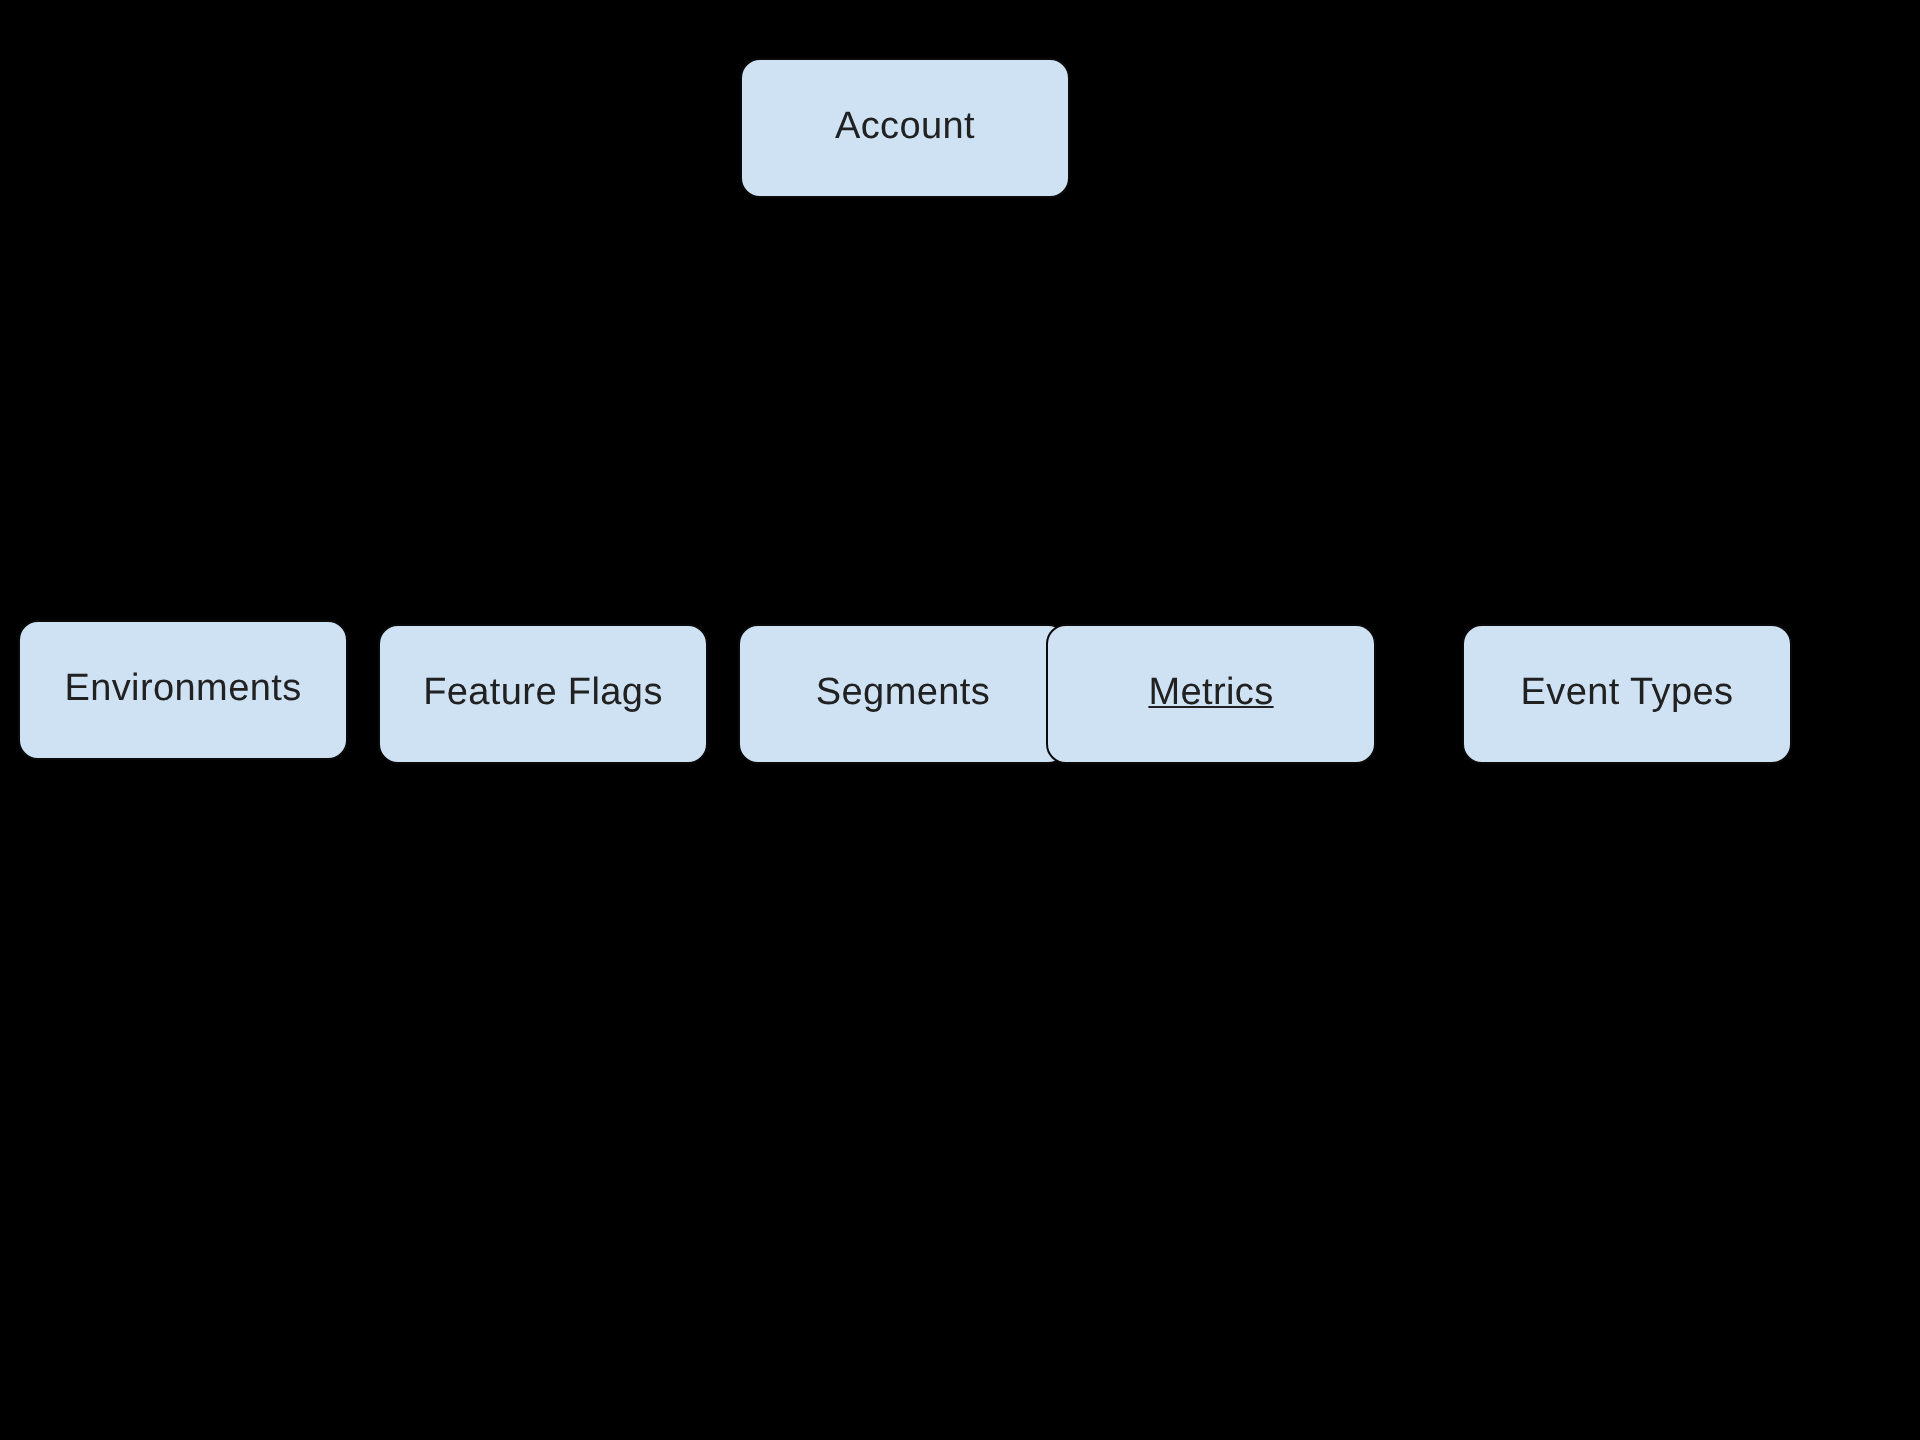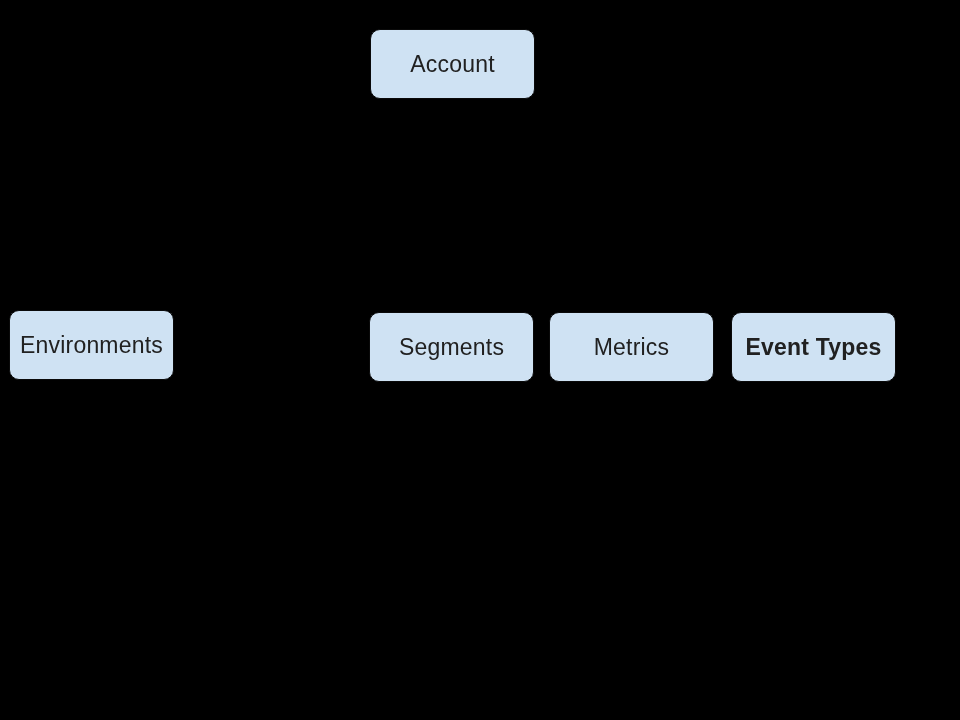--- a/index.html
+++ b/index.html
@@ -24,47 +24,50 @@
     width: 165px;
     height: 70px;
     background: #cfe2f3;
     border: 1px solid #0a0a0a;
     border-radius: 10px;
     box-sizing: border-box;
     display: flex;
     align-items: center;
     justify-content: center;
     color: #212121;
-    font-size: 23px;
+    font-size: 19px;
     letter-spacing: 0.2px;
     white-space: nowrap;
   }
   .node-account      { left: 370px; top: 29px;  }
   .node-projects     { left: 370px; top: 130px; }
   .node-environments { left: 9px;   top: 310px; }
   .node-feature-flags{ left: 189px; top: 312px; }
   .node-segments     { left: 369px; top: 312px; }
-  .node-metrics      { left: 549px; top: 312px; }
-  .node-event-types  { left: 731px; top: 312px; font-weight: bold; }
+  .node-metrics      { left: 523px; top: 312px; text-decoration: underline; }
+  .node-event-types  { left: 731px; top: 312px; }
   .node-sdk-api-keys { left: 9px;   top: 450px; }
 </style>
 </head>
 <body>
 
 <div class="canvas">
 
   <div class="node node-account">
     <span>Account</span>
   </div>
 
 
   <div class="node node-environments">
     <span>Environments</span>
   </div>
 
+  <div class="node node-feature-flags">
+    <span>Feature Flags</span>
+  </div>
 
   <div class="node node-segments">
     <span>Segments</span>
   </div>
 
   <div class="node node-metrics">
     <span>Metrics</span>
   </div>
 
   <div class="node node-event-types">

